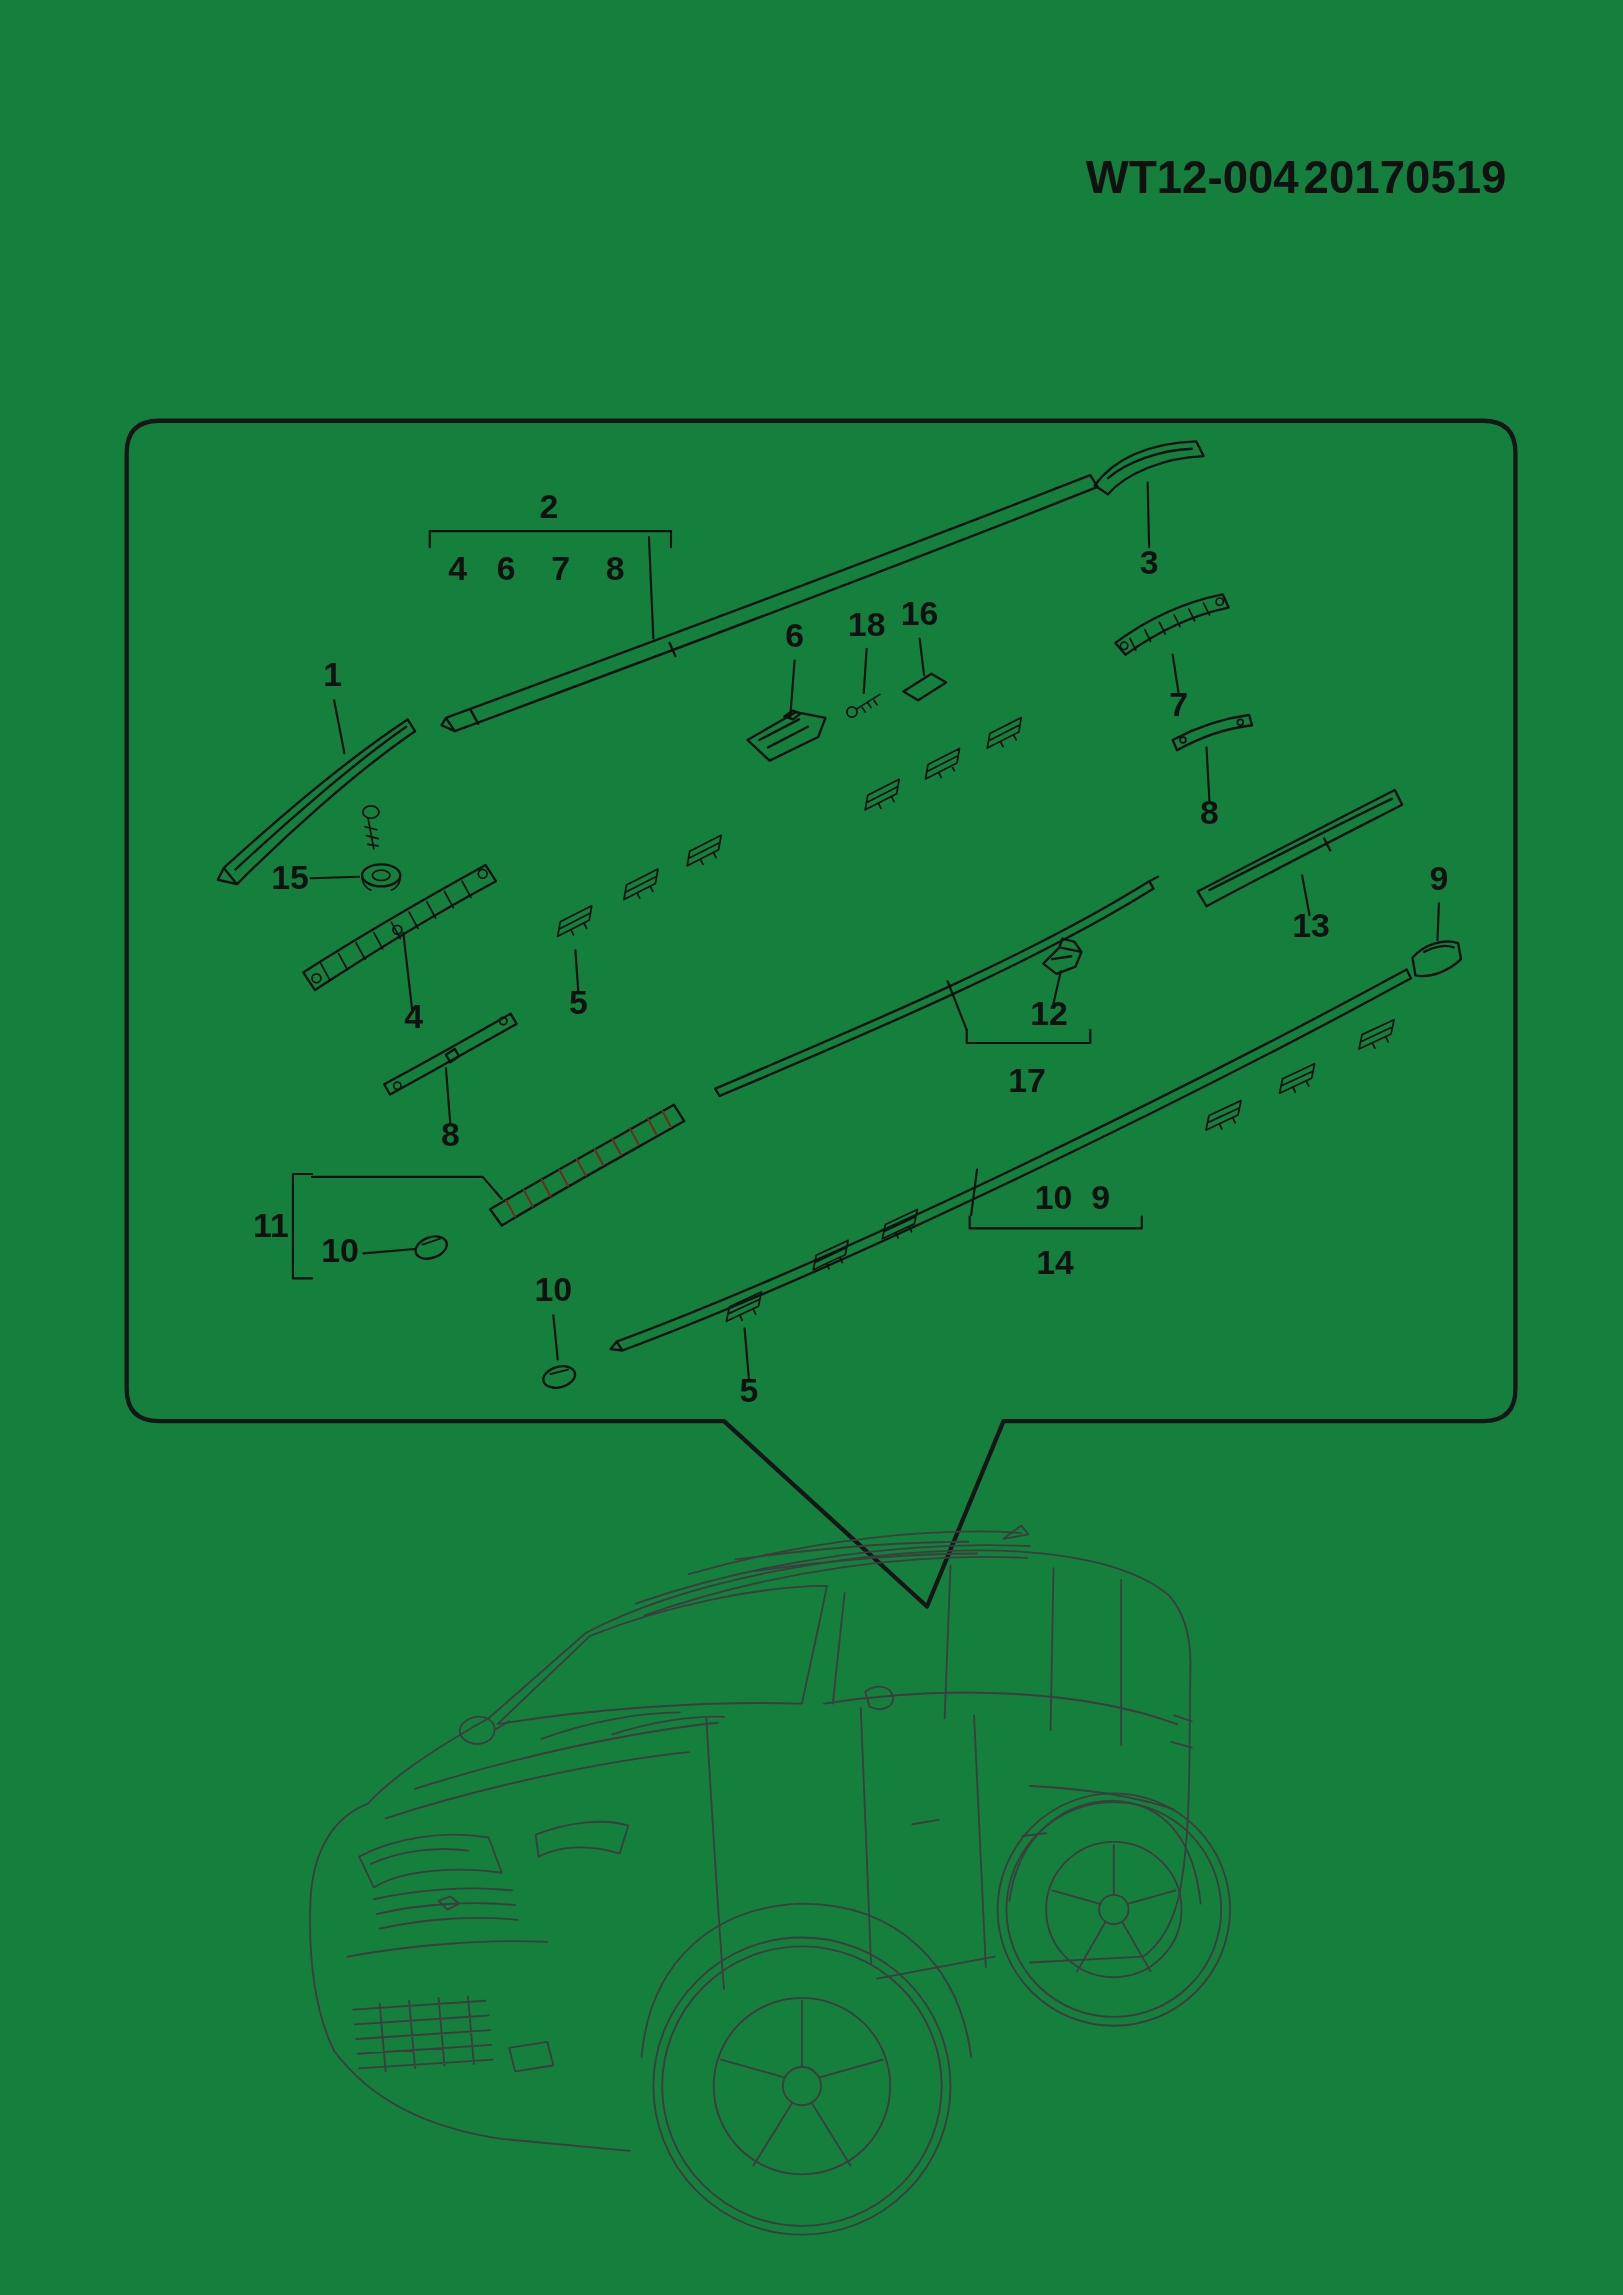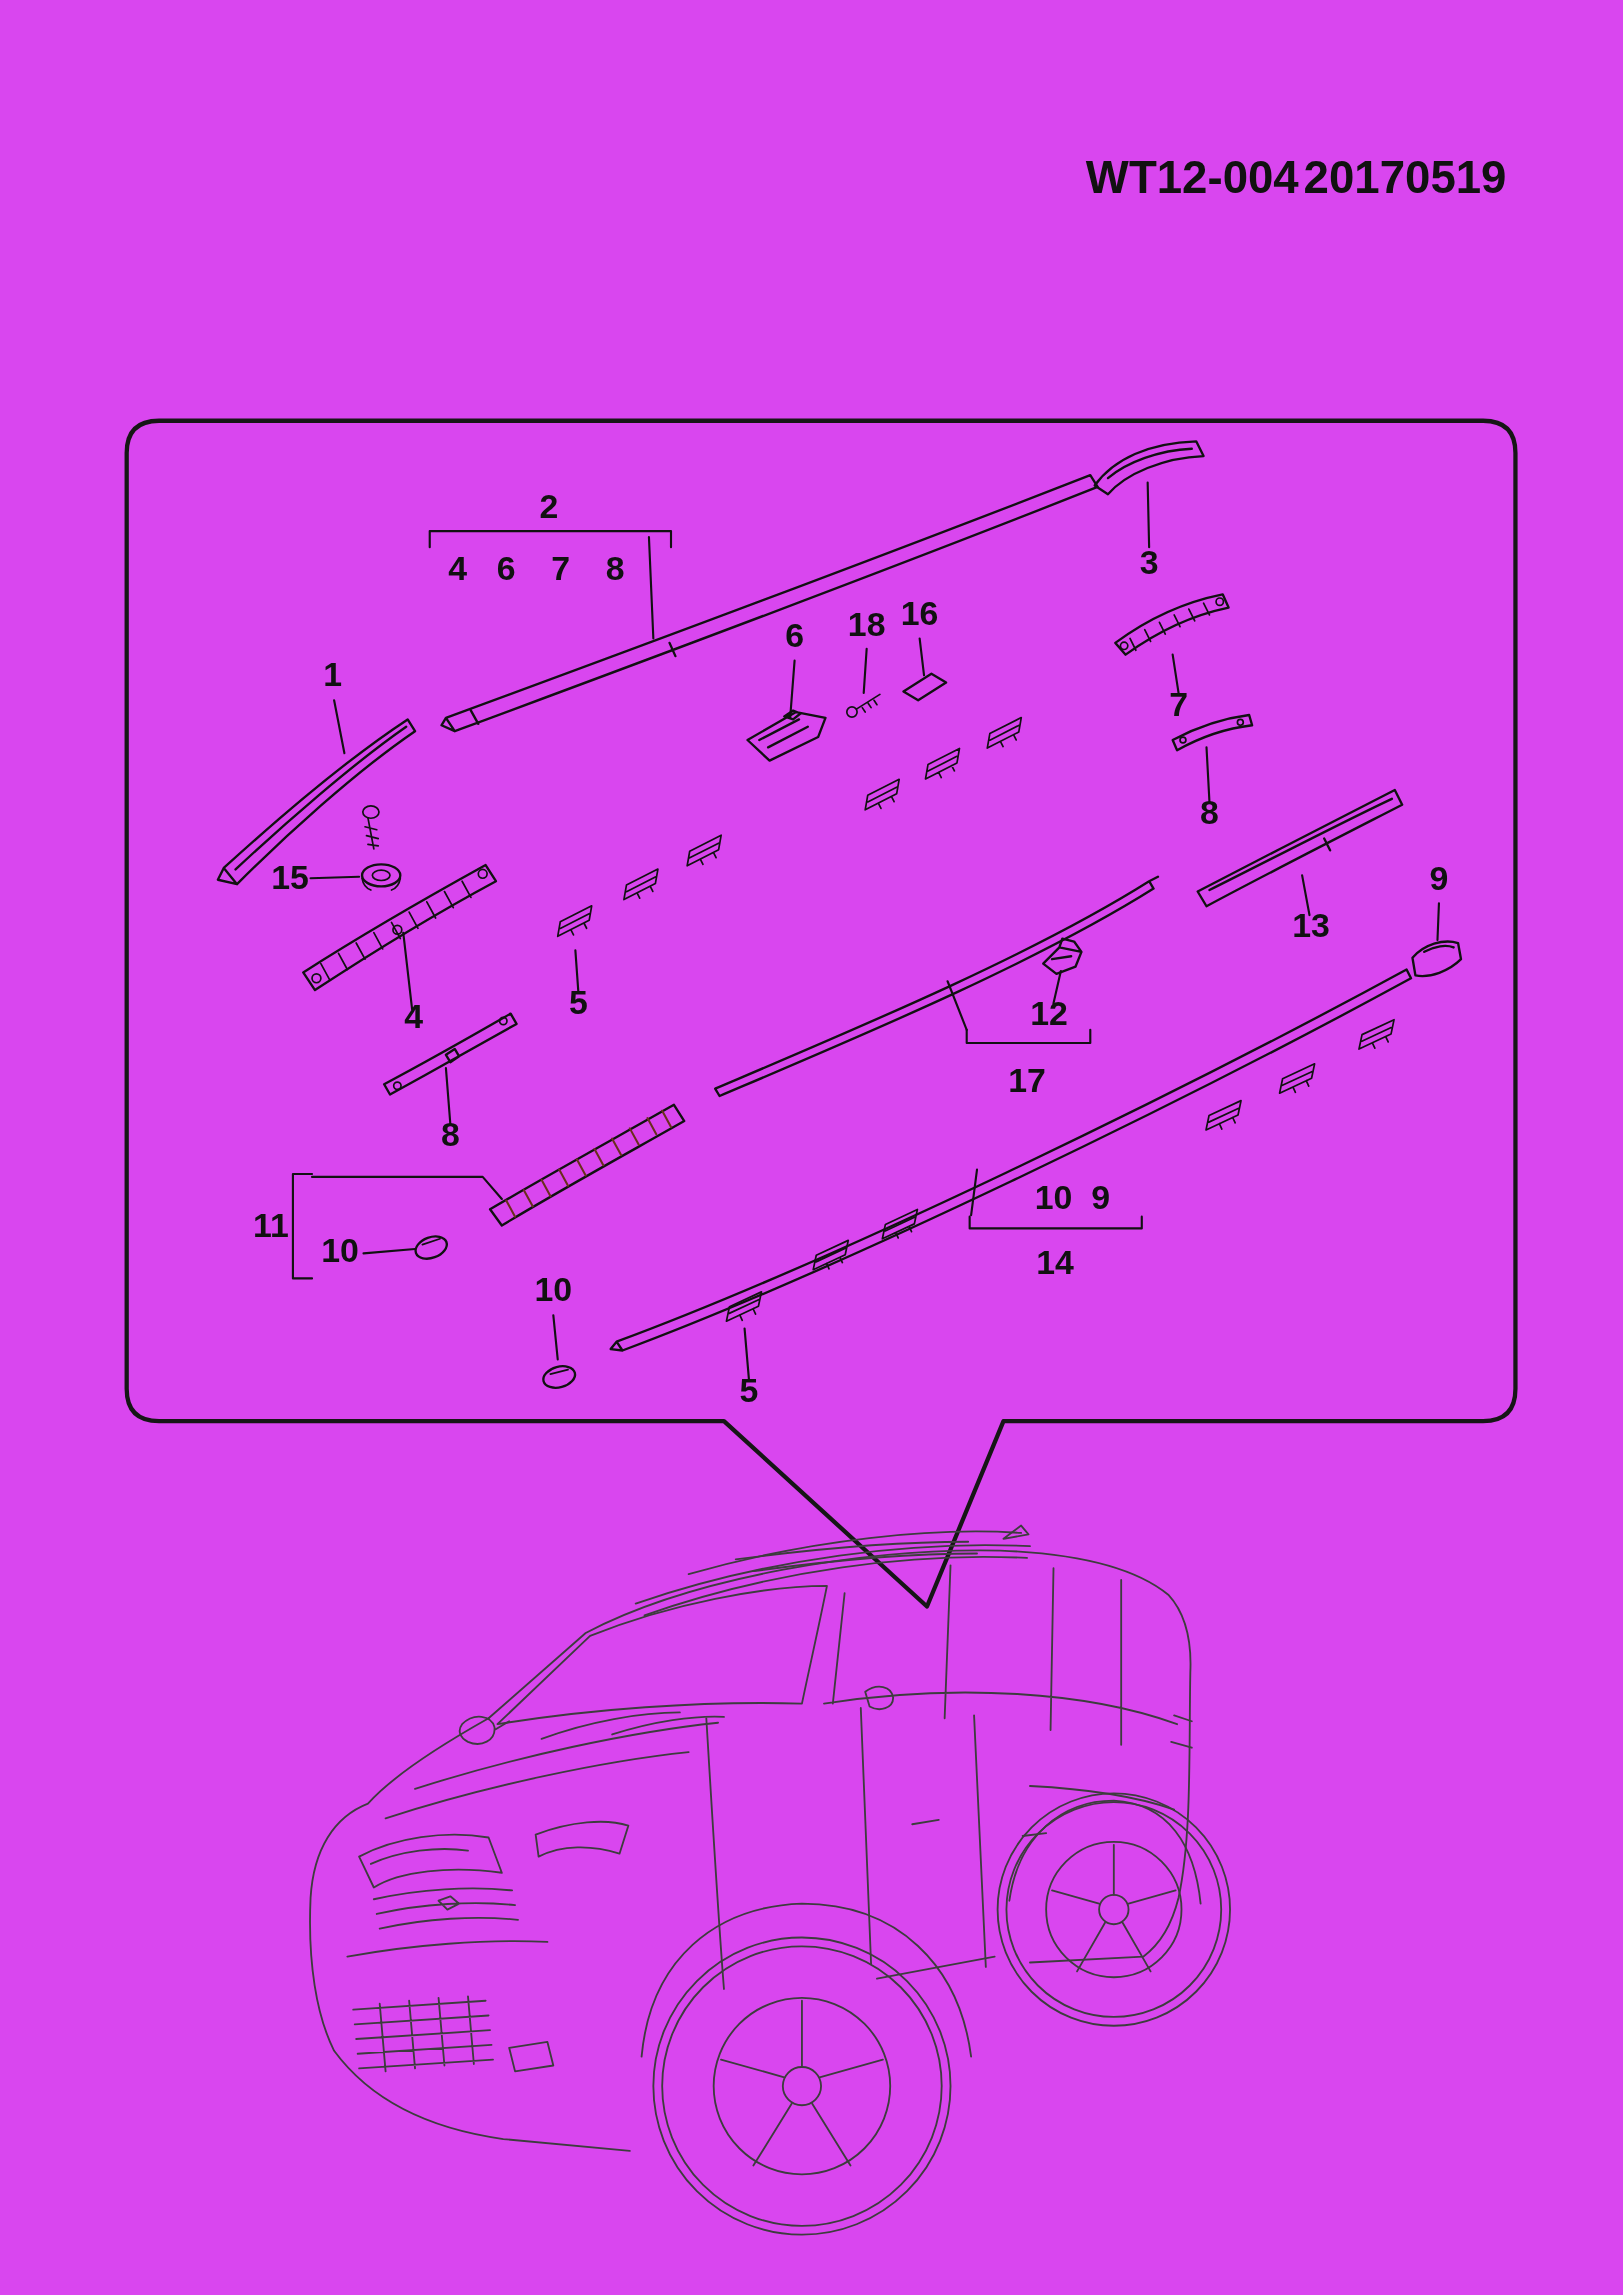--- a/index.html
+++ b/index.html
@@ -1,17 +1,17 @@
 <!DOCTYPE html>
 <html style="--accent: #6b2e1e;font-size:10.5px"><head>
 <meta charset="utf-8">
 <style>
   html,body{margin:0;padding:0;background:#ffffff;}
   body{width:1623px;height:2295px;overflow:hidden;}
-  .page{position:relative;width:1623px;height:2295px;background:#d946ef;}
+  .page{position:relative;width:1623px;height:2295px;background:#15803d;}
   svg.scene{display:block;width:1623px;height:2295px;}
   text{user-select:none;}
   .hdr{font-family:"Liberation Sans",sans-serif;font-weight:700;font-size:31px;fill:#111;}
   .callout{font-family:"Liberation Sans",sans-serif;font-weight:700;font-size:23px;fill:#111;text-anchor:middle;}
   .frame{fill:none;stroke:#161616;stroke-width:2.9;stroke-linejoin:round;}
   .ink{fill:none;stroke:#111;stroke-width:1.6;stroke-linecap:round;stroke-linejoin:round;}
   .ink2{fill:none;stroke:#111;stroke-width:1.15;stroke-linecap:round;stroke-linejoin:round;}
   .lead{fill:none;stroke:#111;stroke-width:1.45;stroke-linecap:round;stroke-linejoin:round;}
   .acc{fill:none;stroke:var(--accent,#6b2e1e);stroke-width:1.4;stroke-linecap:round;}
   .car{fill:none;stroke:#3d3d3d;stroke-width:1.25;stroke-linecap:round;stroke-linejoin:round;}

